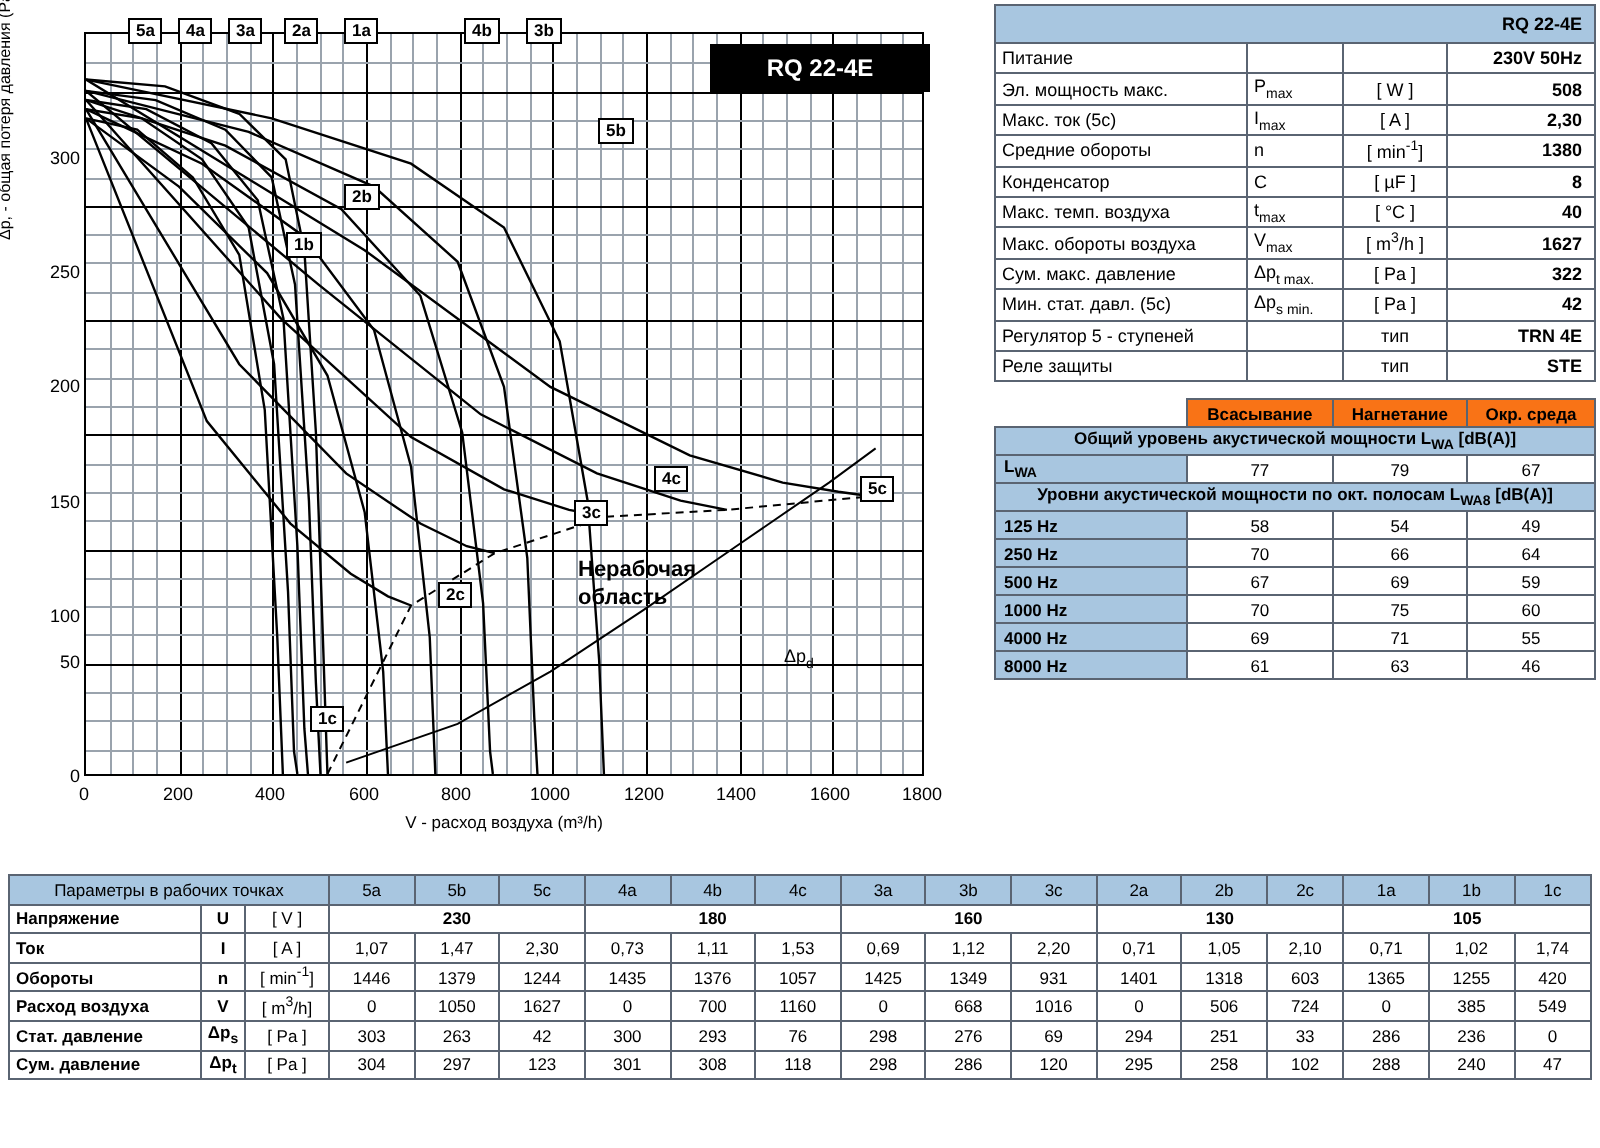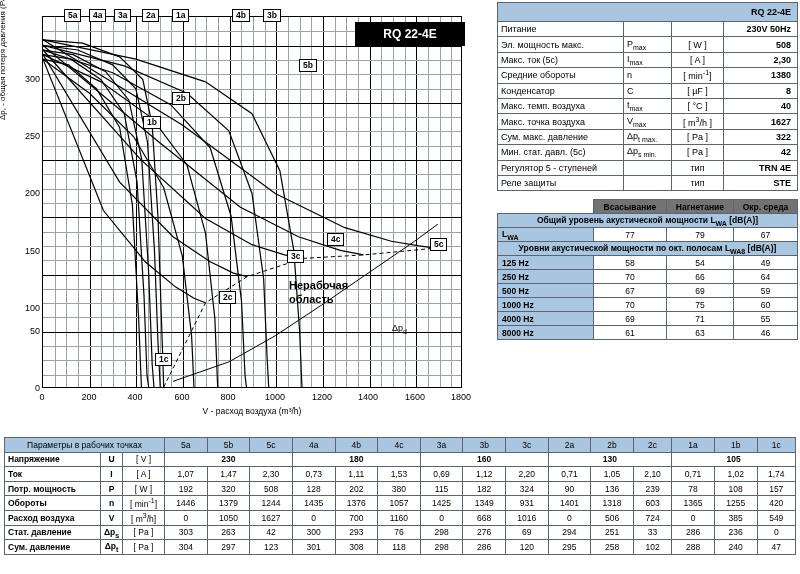--- a/index.html
+++ b/index.html
@@ -69,21 +69,21 @@
     padding-right:6px !important; height:19px !important;
   }
   .c-name { width:126px; }
   .c-sym  { width:48px; text-align:left; }
   .c-unit { width:52px; text-align:center; }
   .c-val  { width:auto; text-align:right; font-weight:bold; padding-right:6px !important; }
   .t-ac { width:301px; margin-top:8px; }
   .t-ac td, .t-ac th {
     border:1px solid #5a6472; font-size:8.5px; height:14px; text-align:center; padding:0 2px;
   }
-  .t-ac th { background:#737373; font-weight:bold; }
+  .t-ac th { background:#f97316; font-weight:bold; }
   .t-ac .full { background:#a8c6e0; font-weight:bold; }
   .t-ac .rowhdr { background:#a8c6e0; font-weight:bold; text-align:left; padding-left:3px; }
   .t-ac .freq { background:#a8c6e0; font-weight:bold; text-align:left; padding-left:4px; }
 
   
   .bottom { position:absolute; left:4px; top:437px; width:792px; }
   .t-bot { width:792px; }
   .t-bot td {
     border:1px solid #5a6472; font-size:8.5px; height:14.6px;
     text-align:center; padding:0 2px;
@@ -272,21 +272,21 @@
             <td class="c-unit">[ µF ]</td>
             <td class="c-val">8</td>
           </tr>
           <tr>
             <td class="c-name">Макс. темп. воздуха</td>
             <td class="c-sym">t<sub>max</sub></td>
             <td class="c-unit">[ °C ]</td>
             <td class="c-val">40</td>
           </tr>
           <tr>
-            <td class="c-name">Макс. точка воздуха</td>
+            <td class="c-name">Макс. обороты воздуха</td>
             <td class="c-sym">V<sub>max</sub></td>
             <td class="c-unit">[ m<sup>3</sup>/h ]</td>
             <td class="c-val">1627</td>
           </tr>
           <tr>
             <td class="c-name">Сум. макс. давление</td>
             <td class="c-sym">Δp<sub>t max.</sub></td>
             <td class="c-unit">[ Pa ]</td>
             <td class="c-val">322</td>
           </tr>
@@ -418,40 +418,20 @@
             <td>1,12</td>
             <td>2,20</td>
             <td>0,71</td>
             <td>1,05</td>
             <td>2,10</td>
             <td>0,71</td>
             <td>1,02</td>
             <td>1,74</td>
           </tr>
           <tr>
-            <td class="pname">Потр. мощность</td>
-            <td class="psym">P</td>
-            <td class="punit">[ W ]</td>
-            <td>192</td>
-            <td>320</td>
-            <td>508</td>
-            <td>128</td>
-            <td>202</td>
-            <td>380</td>
-            <td>115</td>
-            <td>182</td>
-            <td>324</td>
-            <td>90</td>
-            <td>136</td>
-            <td>239</td>
-            <td>78</td>
-            <td>108</td>
-            <td>157</td>
-          </tr>
-          <tr>
             <td class="pname">Обороты</td>
             <td class="psym">n</td>
             <td class="punit">[ min<sup>-1</sup>]</td>
             <td>1446</td>
             <td>1379</td>
             <td>1244</td>
             <td>1435</td>
             <td>1376</td>
             <td>1057</td>
             <td>1425</td>

